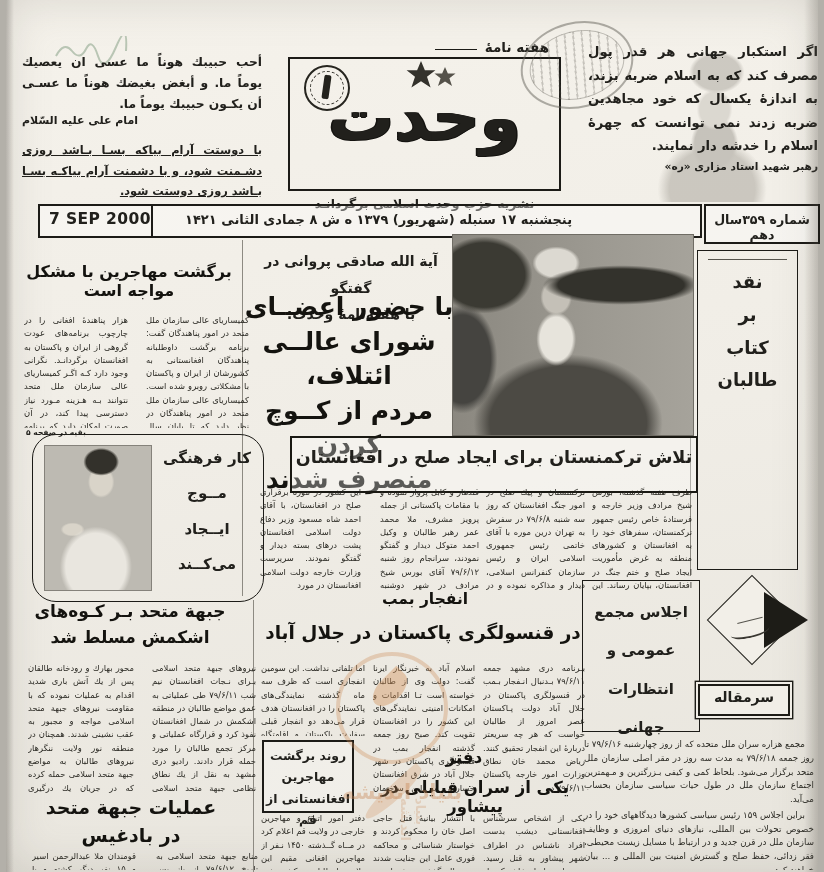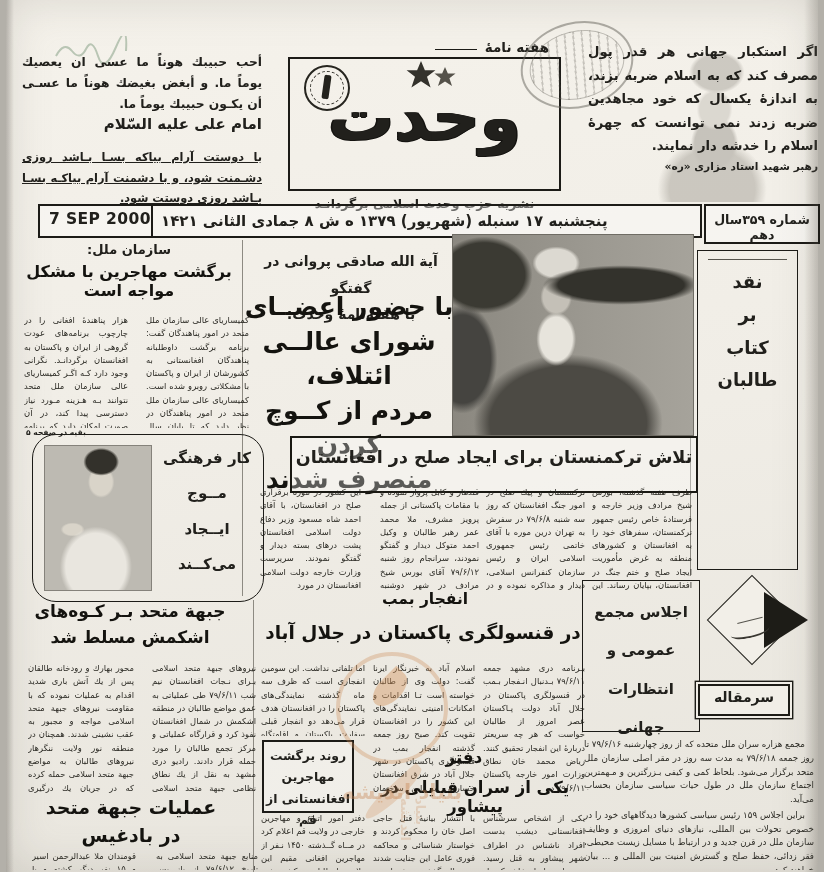--- a/index.html
+++ b/index.html
@@ -20,21 +20,21 @@
     box-shadow:inset 0 0 46px rgba(115,110,100,.22);
   }
   .edge-r{position:absolute;right:0;top:0;width:14px;height:100%;
     background:linear-gradient(90deg,rgba(0,0,0,0),rgba(90,86,78,.28));}
   .edge-l{position:absolute;left:0;top:0;width:8px;height:100%;
     background:linear-gradient(90deg,rgba(70,66,60,.30),rgba(0,0,0,0));}
   .rule{position:absolute;width:1px;background:#8d8a82;}
 
   
   .quoteL{left:16px;top:52px;width:240px;font-size:12.3px;line-height:1.72;font-weight:bold;}
-  .quoteL .attr{text-align:right;font-size:15px;margin-top:-3px;}
+  .quoteL .attr{text-align:left;font-size:11px;margin-top:-3px;}
   .quoteL .tr{font-size:11.4px;margin-top:9px;line-height:1.8;text-decoration:underline;}
   .mastbox{left:282px;top:57px;width:269px;height:130px;border:2px solid #1c1b17;}
   .weekly{position:absolute;top:-20px;right:6px;font-weight:bold;font-size:13.5px;padding:0 4px;}
   .weekly::before{content:"";position:absolute;left:-46px;top:10px;width:42px;border-top:1.6px solid #1c1b17;}
   .mast-title{position:absolute;left:0;right:0;top:26px;text-align:center;
     font-size:66px;font-weight:bold;line-height:1;
     text-shadow:1.4px 0 #141310,-1.4px 0 #141310,0 1px #141310;}
   .mast-caption{position:absolute;bottom:-22px;left:20px;right:20px;text-align:center;
     font-weight:bold;font-size:12.4px;}
   .mast-caption::after{content:"";position:absolute;right:-18px;top:9px;width:30px;border-top:1.5px solid #1c1b17;}
@@ -55,21 +55,21 @@
   .quoteR .qtext{position:relative;font-size:13.2px;line-height:1.78;font-weight:bold;}
   .quoteR .attr{position:relative;font-size:10.6px;font-weight:bold;margin-top:2px;}
   .stamp{left:514px;top:22px;width:110px;height:82px;border:2px solid rgba(100,97,90,.5);
     border-radius:50%;transform:rotate(-14deg);overflow:hidden;}
   .stamp::before{content:"";position:absolute;inset:7px;border:1px solid rgba(100,97,90,.38);border-radius:50%;
     background:repeating-linear-gradient(100deg,rgba(0,0,0,0) 0 7px,rgba(92,89,82,.30) 7px 8.5px);}
 
   
   .datebar{left:32px;top:204px;width:660px;height:30px;border:2px solid #1c1b17;display:flex;background:rgba(255,255,255,.35);}
   .date-en{width:102px;border-right:2px solid #1c1b17;font-weight:bold;font-size:15.5px;padding:4px 0 0 9px;letter-spacing:.4px;}
-  .date-fa{flex:1;direction:rtl;text-align:left;padding:6px 0 0 8px;font-weight:bold;font-size:15px;}
+  .date-fa{flex:1;direction:rtl;text-align:left;padding:6px 0 0 8px;font-weight:bold;font-size:13px;margin-left:24px;}
   .issuebox{left:698px;top:204px;width:112px;height:30px;border:2px solid #1c1b17;
     text-align:center;font-weight:bold;font-size:12.6px;padding-top:6px;background:rgba(255,255,255,.35);}
 
   
   .kicker{font-weight:bold;text-align:center;}
   .headline{font-weight:bold;text-align:center;color:#14130f;}
 
   
   .culturebox{left:26px;top:434px;width:230px;height:166px;border:1.6px solid #1c1b17;border-radius:24px;}
   .culture-photo{position:absolute;left:11px;top:10px;width:106px;height:144px;border:1px solid #85827b;
@@ -169,21 +169,20 @@
   <div class="abs datebar">
     <div class="date-en">7 SEP 2000</div>
     <div class="date-fa">پنجشنبه ۱۷ سنبله (شهريور) ۱۳۷۹ ه ش ۸ جمادى الثانى ۱۴۲۱</div>
   </div>
   <div class="abs issuebox rtl">شماره ۳۵۹سال دهم</div>
 
   <div class="rule" style="left:236px;top:240px;height:356px;"></div>
   <div class="rule" style="left:684px;top:240px;height:336px;"></div>
   <div class="rule" style="left:247px;top:600px;height:272px;"></div>
 
-  <div class="abs rtl kicker" style="left:20px;top:242px;width:206px;font-size:13px;">سازمان ملل:</div>
   <div class="abs rtl headline" style="left:6px;top:262px;width:234px;font-size:16px;">برگشت مهاجرين با مشكل مواجه است</div>
   <div class="abs rtl small j" style="left:140px;top:314px;width:103px;height:114px;">كميسارياى عالى سازمان ملل متحد در امور پناهندگان گفت: برنامه برگشت داوطلبانه پناهندگان افغانستانى به كشورشان از ايران و پاكستان با مشكلاتى روبرو شده است. كميسارياى عالى سازمان ملل متحد در امور پناهندگان در نظر دارد كه تا پايان سال ۲۰۰۰ دو صد</div>
   <div class="abs rtl small j" style="left:18px;top:314px;width:104px;height:114px;">هزار پناهندهٔ افغانى را در چارچوب برنامه‌هاى عودت گروهى از ايران و پاكستان به افغانستان برگردانـد. نگرانى وجود دارد كـه اگـر كميسارياى عالى سازمان ملل متحد نتوانند بـه هـزينه مـورد نياز دسترسى پيدا كند، در آن صورت امكان دارد كه برنامه برگشت گروهى</div>
   <div class="abs rtl" style="left:20px;top:428px;width:102px;font-size:7.6px;font-weight:bold;text-align:left;">بقيه در صفحه ۵</div>
 
   <div class="abs culturebox">
     <div class="culture-photo"></div>
     <div class="culture-title rtl ml">كار فرهنگى
 مــوج
 ايــجاد

